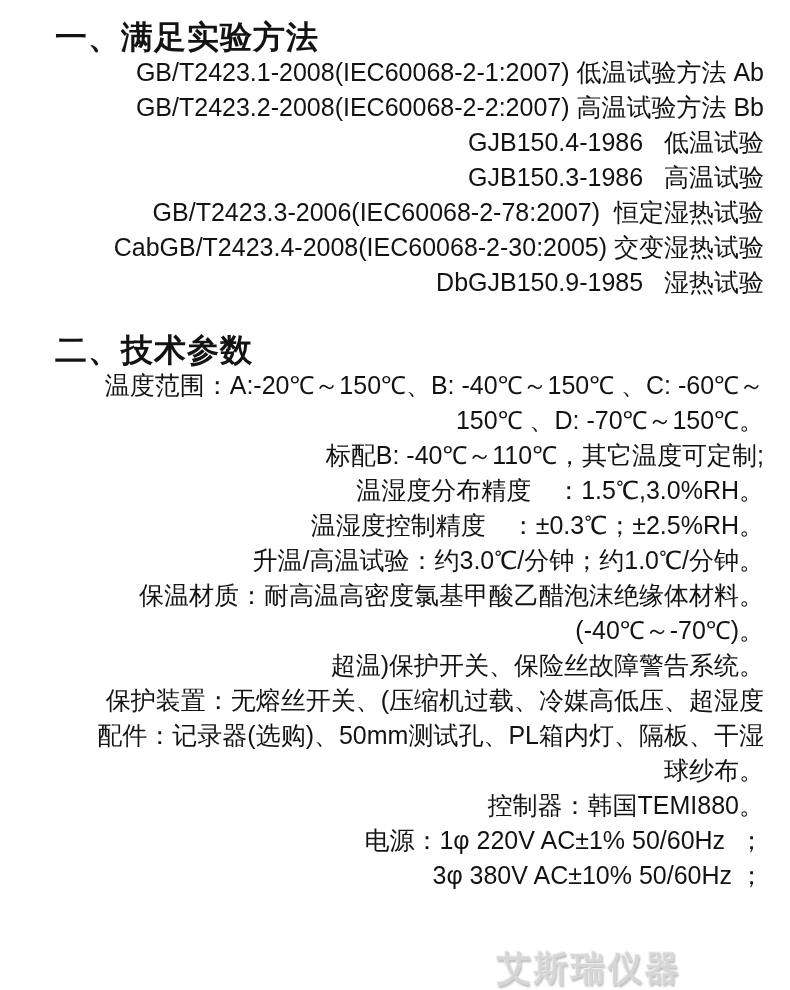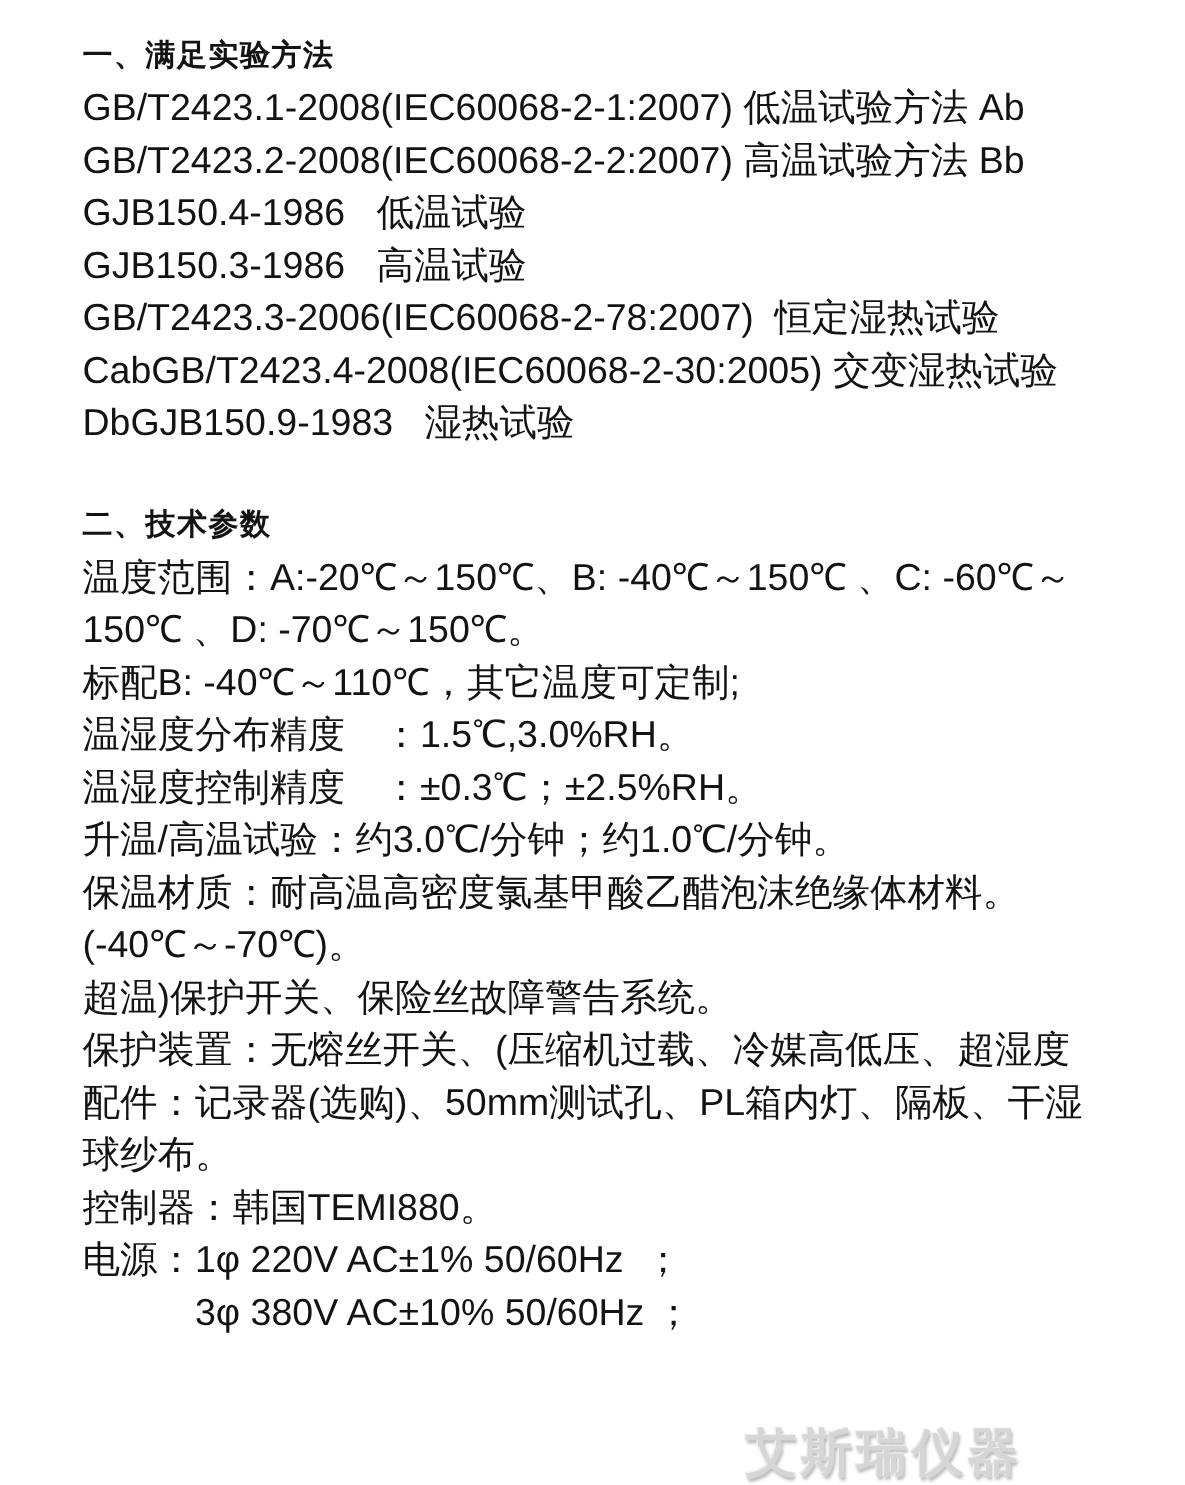--- a/index.html
+++ b/index.html
@@ -12,30 +12,31 @@
     background: #ffffff;
     font-family: "Liberation Sans", sans-serif;
     color: #131313;
     position: relative;
     overflow: hidden;
   }
   .doc {
     padding: 20px 26px 0 55px;
   }
   .heading {
-    font-size: 20px;
+    font-size: 32px;
     font-weight: 700;
     line-height: 35px;
     white-space: pre;
     letter-spacing: 1px;
   }
   .line {
     font-size: 25px;
     line-height: 35px;
     white-space: pre;
+    text-align: right;
   }
   .section-gap {
     height: 33px;
   }
   .watermark {
     position: absolute;
     left: 497px;
     top: 946px;
     font-size: 34px;
     font-weight: 700;
@@ -51,21 +52,21 @@
 <div class="doc">
 
   <section>
     <div class="heading">一、满足实验方法</div>
     <div class="line">GB/T2423.1-2008(IEC60068-2-1:2007) 低温试验方法 Ab</div>
     <div class="line">GB/T2423.2-2008(IEC60068-2-2:2007) 高温试验方法 Bb</div>
     <div class="line">GJB150.4-1986   低温试验</div>
     <div class="line">GJB150.3-1986   高温试验</div>
     <div class="line">GB/T2423.3-2006(IEC60068-2-78:2007)  恒定湿热试验</div>
     <div class="line">CabGB/T2423.4-2008(IEC60068-2-30:2005) 交变湿热试验</div>
-    <div class="line">DbGJB150.9-1983   湿热试验</div>
+    <div class="line">DbGJB150.9-1985   湿热试验</div>
   </section>
 
   <div class="section-gap"></div>
 
   <section>
     <div class="heading">二、技术参数</div>
     <div class="line">温度范围：A:-20℃～150℃、B: -40℃～150℃ 、C: -60℃～</div>
     <div class="line">150℃ 、D: -70℃～150℃。</div>
     <div class="line">标配B: -40℃～110℃，其它温度可定制;</div>
     <div class="line">温湿度分布精度　：1.5℃,3.0%RH。</div>

